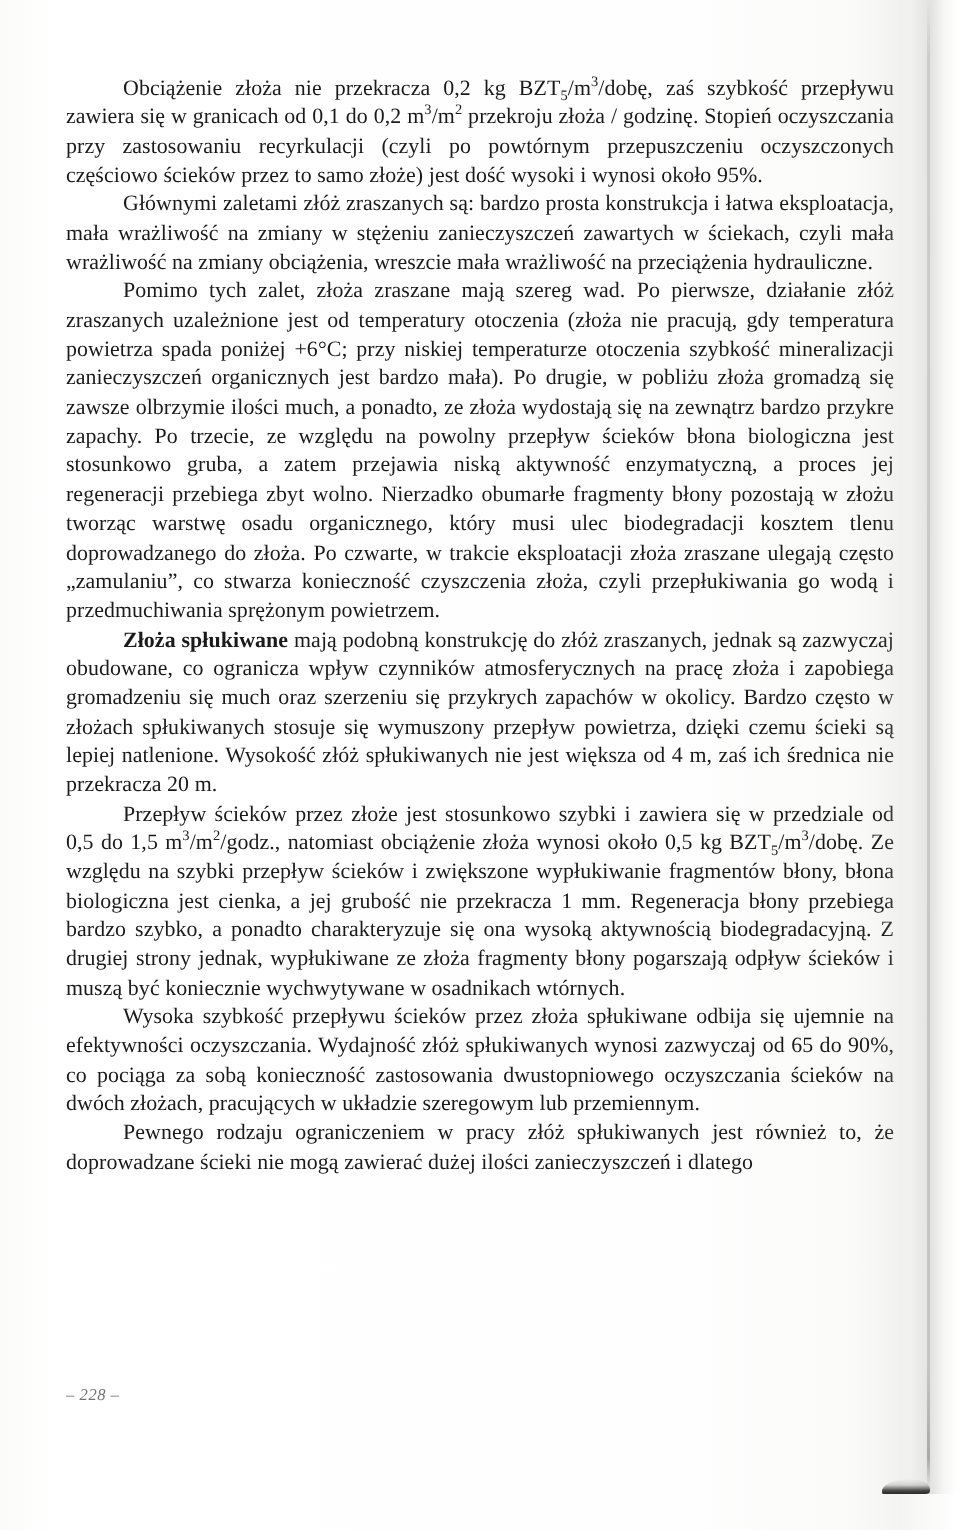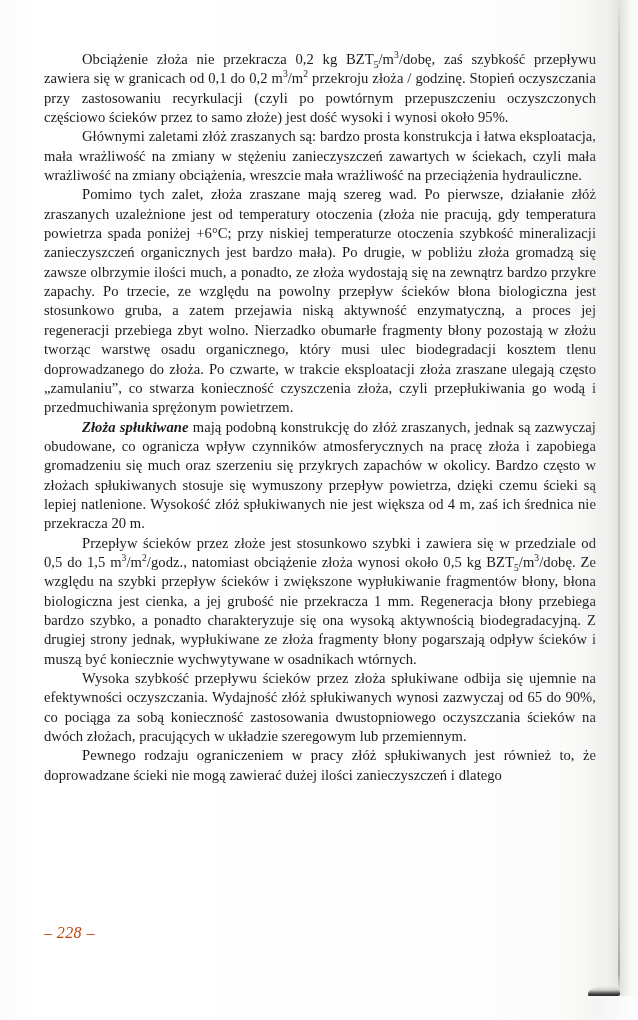--- a/index.html
+++ b/index.html
@@ -98,36 +98,35 @@
     hyphens: none;
     letter-spacing: 0.05px;
   }
 
   p.para + p.para {
     margin-top: 0;
   }
 
   .lead {
     font-weight: bold;
-    font-style: italic;
   }
 
   sub, sup {
     font-size: 0.66em;
     line-height: 0;
   }
 
   .page-number {
     position: absolute;
     left: 44px;
     top: 924px;
-    font-size: 16px;
+    font-size: 11px;
     font-style: italic;
     letter-spacing: 0.4px;
-    color: #c2410c;
+    color: #737373;
   }
 </style>
 </head>
 <body>
 
 <div class="page">
 
   <div class="paper-tone"></div>
 
   <div class="text-column">

